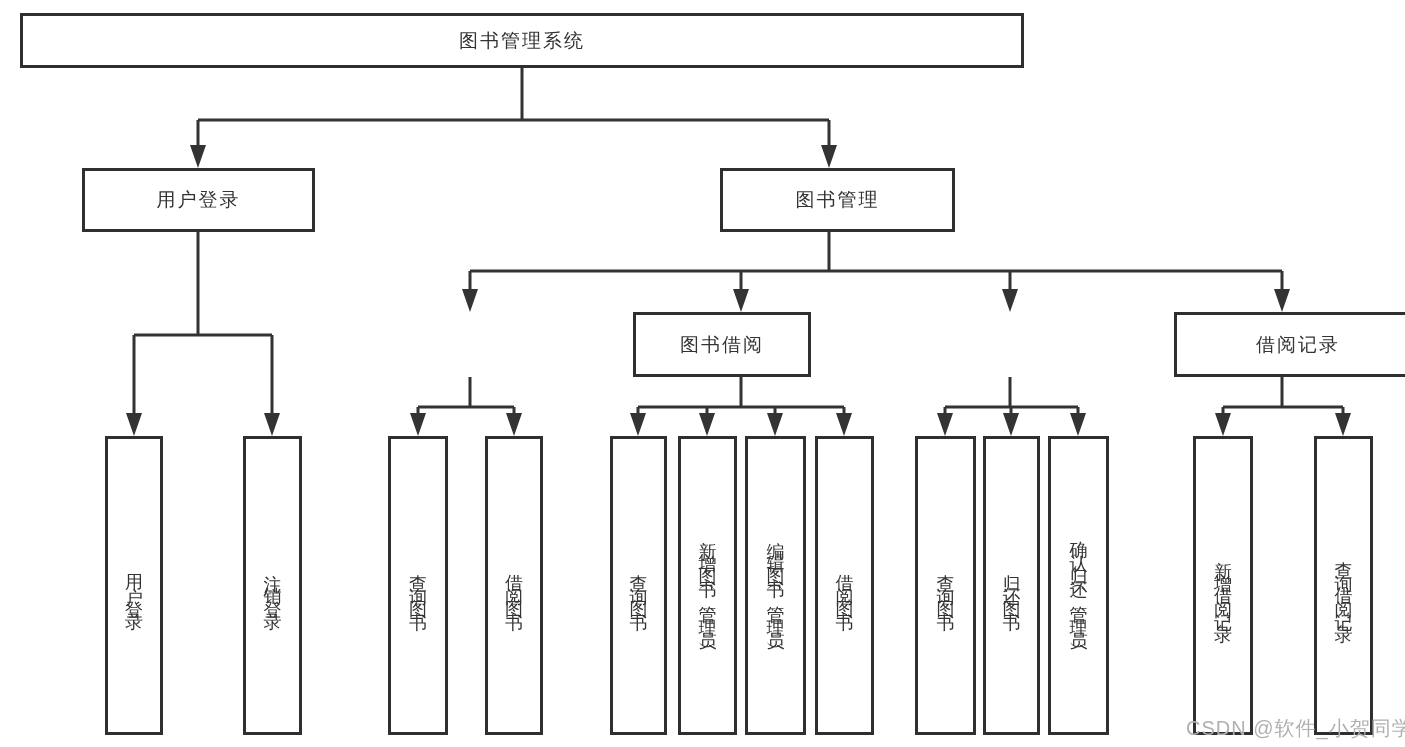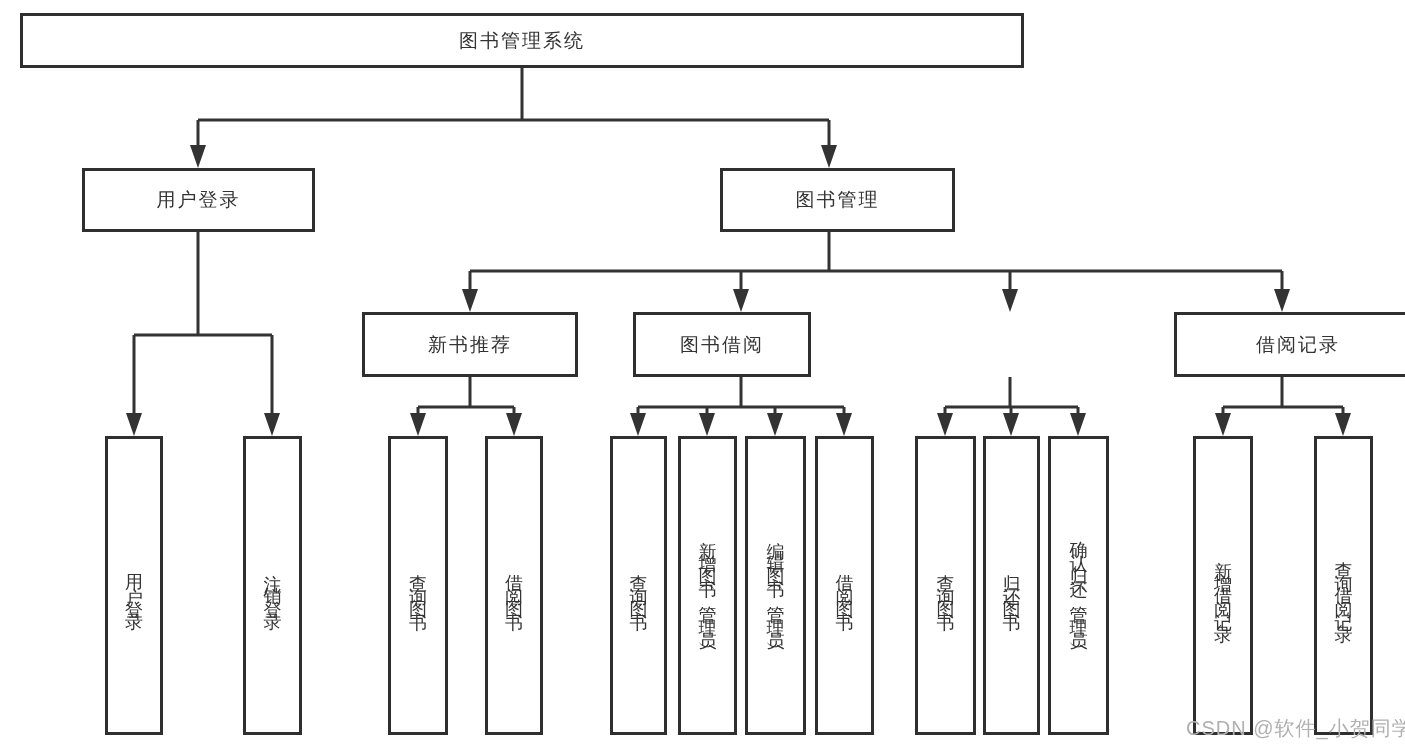--- a/index.html
+++ b/index.html
@@ -70,23 +70,20 @@
     <span class="hlabel">图书管理系统</span>
   </div>
 
   <div class="box" style="left:82px;top:168px;width:233px;height:64px;">
     <span class="hlabel">用户登录</span>
   </div>
   <div class="box" style="left:712px;top:168px;width:235px;height:64px;margin-left:8px;">
     <span class="hlabel">图书管理</span>
   </div>
 
-  <div class="box" style="left:362px;top:312px;width:216px;height:65px;">
-    <span class="hlabel">新书推荐</span>
-  </div>
   <div class="box" style="left:633px;top:312px;width:178px;height:65px;">
     <span class="hlabel">图书借阅</span>
   </div>
   <div class="box" style="left:1174px;top:312px;width:248px;height:65px;">
     <span class="hlabel">借阅记录</span>
   </div>
 
   <div class="box" style="left:105px;top:436px;width:58px;height:299px;">
     <span class="vlabel">用户登录</span>
   </div>

